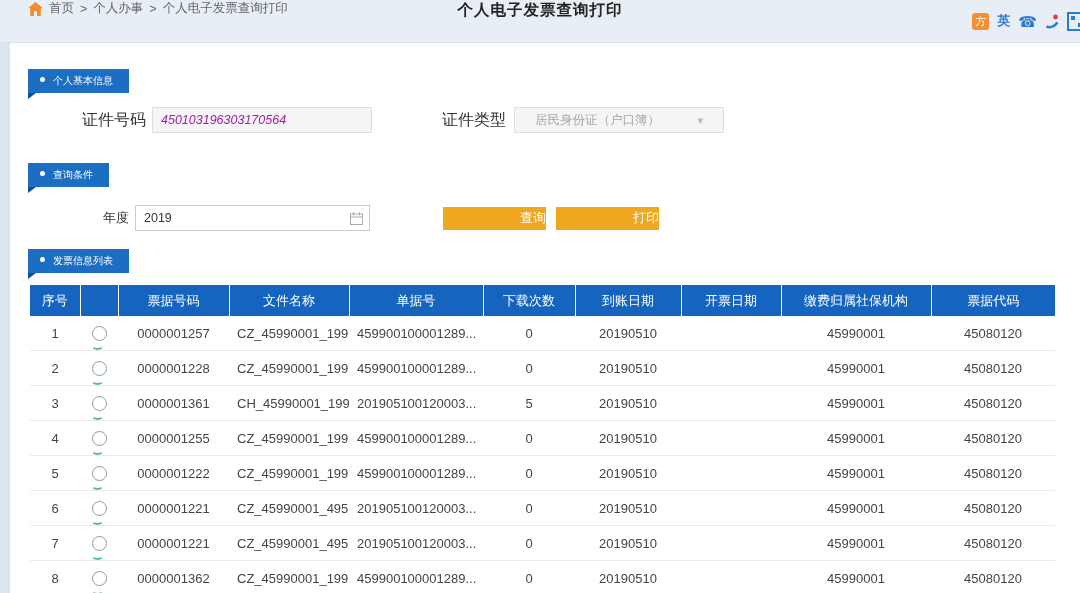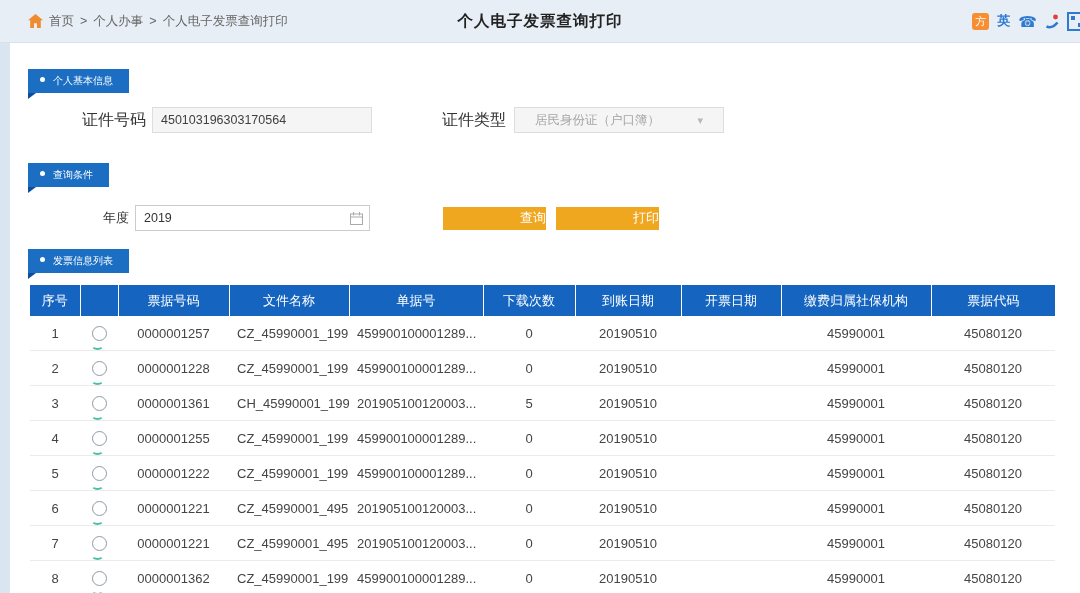--- a/index.html
+++ b/index.html
@@ -2,21 +2,21 @@
 <html lang="zh"><head>
 <meta charset="utf-8">
 <style>
   html,body{margin:0;padding:0;}
   body{
     width:1080px;height:593px;overflow:hidden;position:relative;
     background:#ffffff;color:#333;
     font-family:"Liberation Sans","DejaVu Sans",sans-serif;font-size:13px;
   }
   
-  .topbar{height:42px;background:#e7eef5;border-bottom:1px solid #d7e1ec;position:relative;display:flex;align-items:center;}
+  .topbar{height:42px;background:#e7eef5;border-bottom:1px solid #d7e1ec;position:relative;display:flex;align-items:flex-start;}
   .breadcrumb{margin-left:28px;display:flex;align-items:center;gap:6px;color:#666;font-size:12.5px;}
   .breadcrumb .crumb{cursor:pointer;}
   .home-ic{display:inline-flex;align-items:center;}
   .page-title{position:absolute;left:50%;transform:translateX(-50%);font-weight:bold;font-size:15.5px;color:#222;letter-spacing:1px;}
   .topbar-icons{position:absolute;right:-6px;top:0;height:42px;display:flex;align-items:center;gap:8px;}
   .badge-ic{width:17px;height:17px;background:#f78e31;border-radius:3px;color:#fff;font-size:11px;display:inline-flex;align-items:center;justify-content:center;cursor:pointer;}
   .lang{color:#2e7ad1;font-weight:bold;font-size:13px;cursor:pointer;}
   .phone{color:#2e7ad1;font-size:15px;line-height:1;cursor:pointer;}
   .grid-ic{width:15px;height:15px;border:2px solid #2e7ad1;display:inline-block;position:relative;cursor:pointer;}
   .grid-ic::before{content:'';position:absolute;left:2px;top:2px;width:4px;height:4px;background:#2e7ad1;}
@@ -36,21 +36,21 @@
   .form-row{display:flex;align-items:center;padding-left:30px;margin-top:14px;}
   .field{display:flex;align-items:center;}
   .field label{font-size:16px;color:#333;white-space:nowrap;}
   .f1 label{width:116px;text-align:right;margin-right:6px;}
   .f2{margin-left:88px;}
   .f2 label{margin-right:8px;}
   .f3{margin-left:70px;}
   .f3 label{margin-right:8px;}
   .text-input{height:26px;box-sizing:border-box;border:1px solid #cccccc;background:#fff;color:#333;
     padding:0 8px;font-size:12.5px;font-family:inherit;outline:none;}
-  .text-input.disabled{background:#f5f5f5;border-color:#dddddd;color:#404040;}
+  .text-input.disabled{background:#f5f5f5;border-color:#dddddd;color:#a21caf;font-style:italic;}
   .w220{width:220px;} .w215{width:215px;}
   .select{height:26px;box-sizing:border-box;border:1px solid #dddddd;background:#f5f5f5;color:#a5a5a5;
     width:210px;display:flex;align-items:center;justify-content:space-between;padding:0 20px;font-size:12.5px;cursor:default;}
   .select .caret{color:#b8b8b8;font-size:11px;}
   .query-row{margin-top:18px;}
   .ylabel{width:99px;text-align:right;margin-right:6px;}
   .input-wrap{position:relative;display:inline-flex;align-items:center;}
   .year{width:235px;padding-right:26px;}
   .cal{position:absolute;right:7px;top:7px;line-height:0;cursor:pointer;}
   .btn{height:23px;width:103px;background:#efa71f;color:#fff;border:none;font-size:13px;

